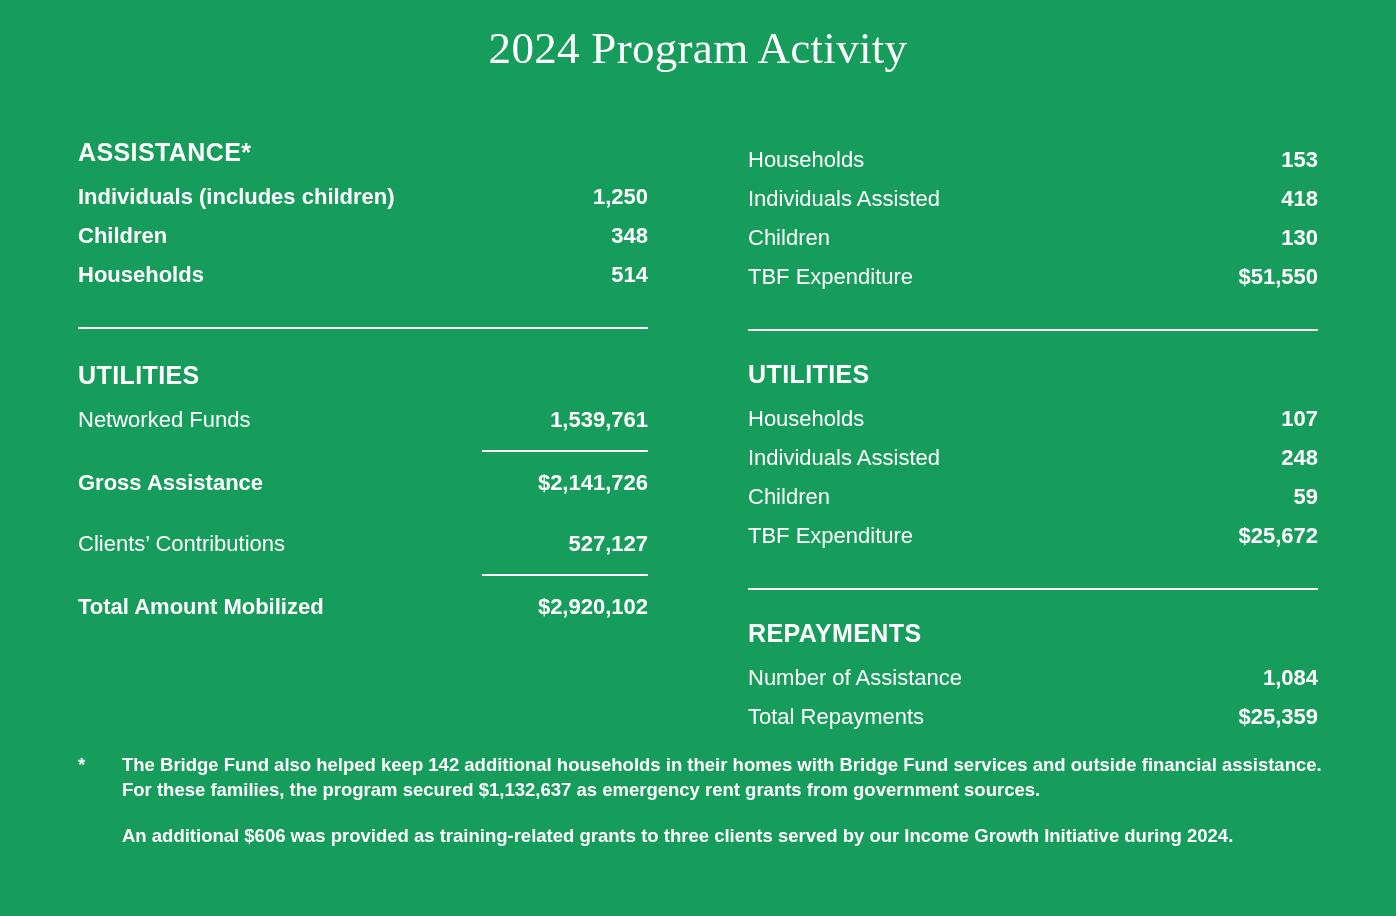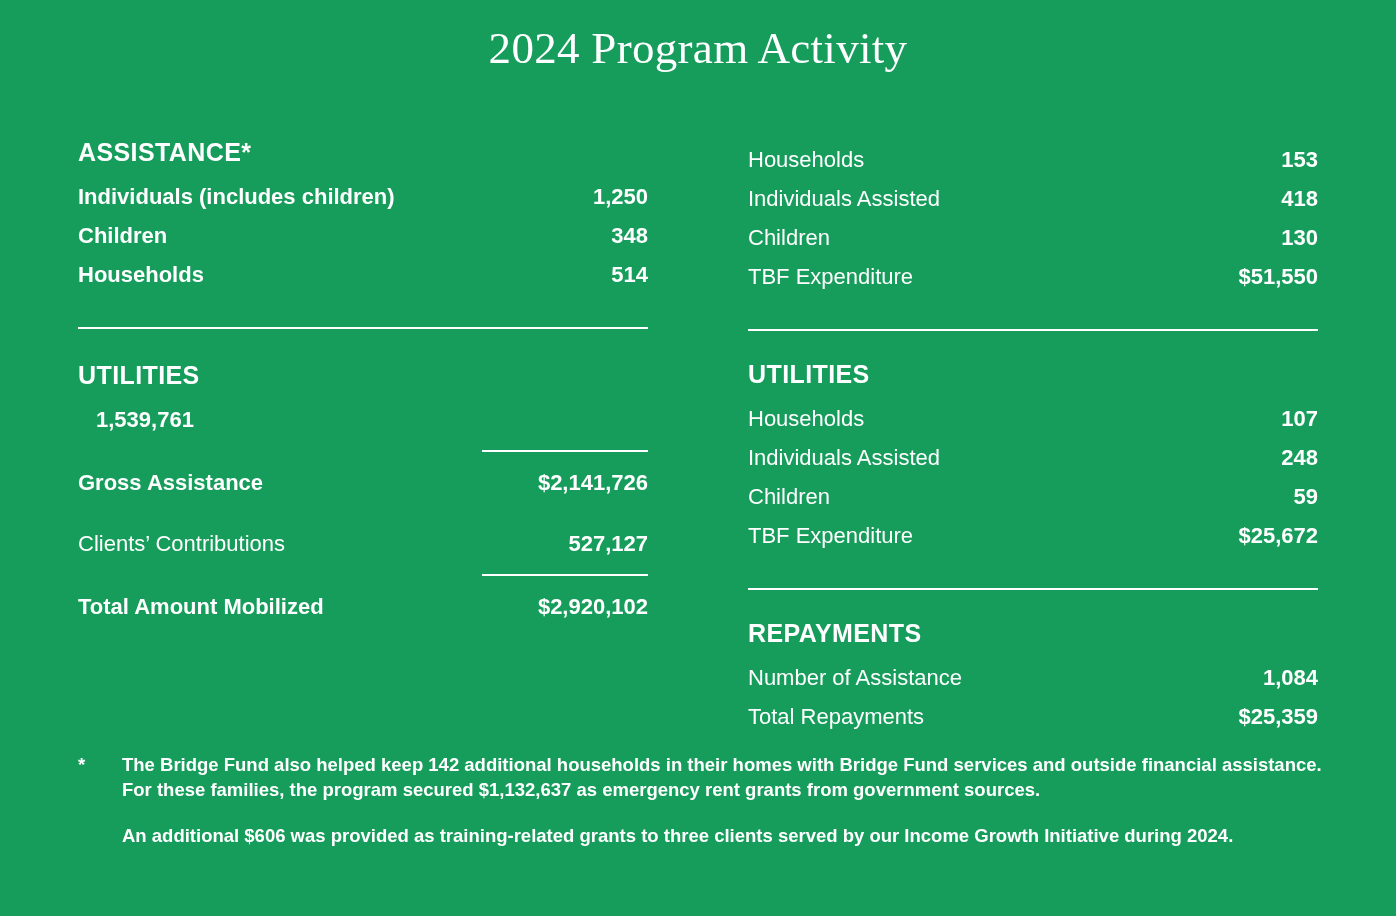--- a/index.html
+++ b/index.html
@@ -134,20 +134,21 @@
     </div>
 
     <div style="height:33px"></div>
     <div class="rule-full"></div>
     <div style="height:34px"></div>
 
     <div class="section">
       <div class="section-heading">UTILITIES</div>
 
       <div class="row">
+        <span class="label">Networked Funds</span>
         <span class="value">1,539,761</span>
       </div>
 
       <div class="gap-sm"></div>
       <div class="rule-short"></div>
       <div class="gap-sm"></div>
 
       <div class="row bold">
         <span class="label">Gross Assistance</span>
         <span class="value">$2,141,726</span>

